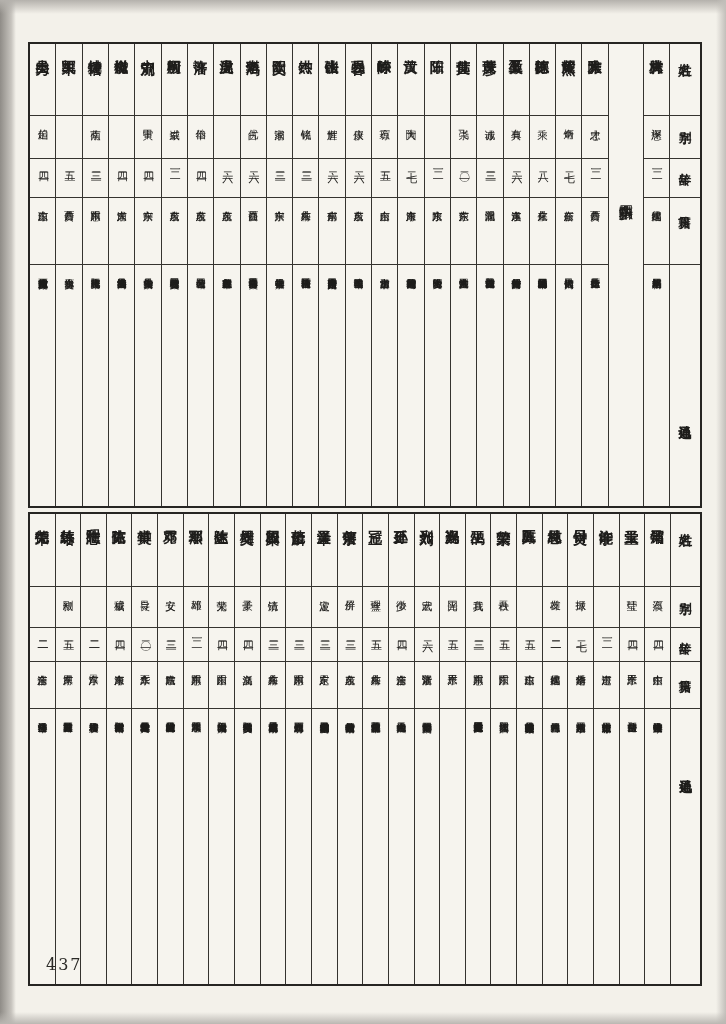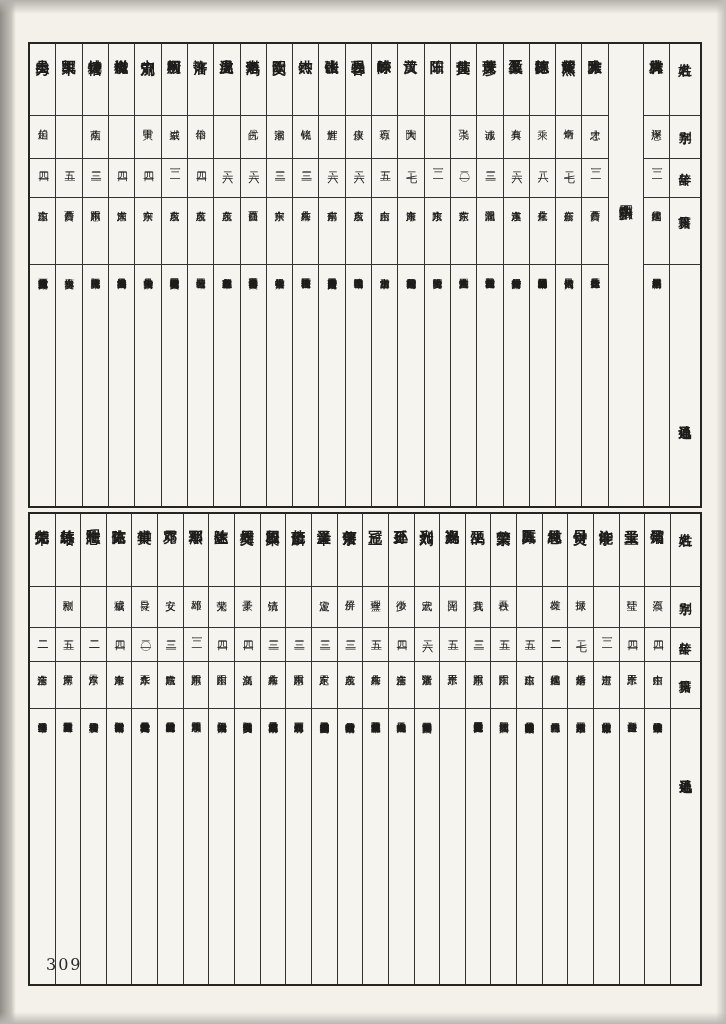--- a/index.html
+++ b/index.html
@@ -916,14 +916,14 @@
         </div>
         <div class="cell r-origin">
           <span class="vtxt">广东合浦</span>
         </div>
         <div class="cell r-addr">
           <span class="vtxt">合浦县小江市益浮号转</span>
         </div>
       </div>
     </div>
 
-  <div id="page-number">309</div>
+  <div id="page-number">437</div>
 </div>
 
 </body></html>

